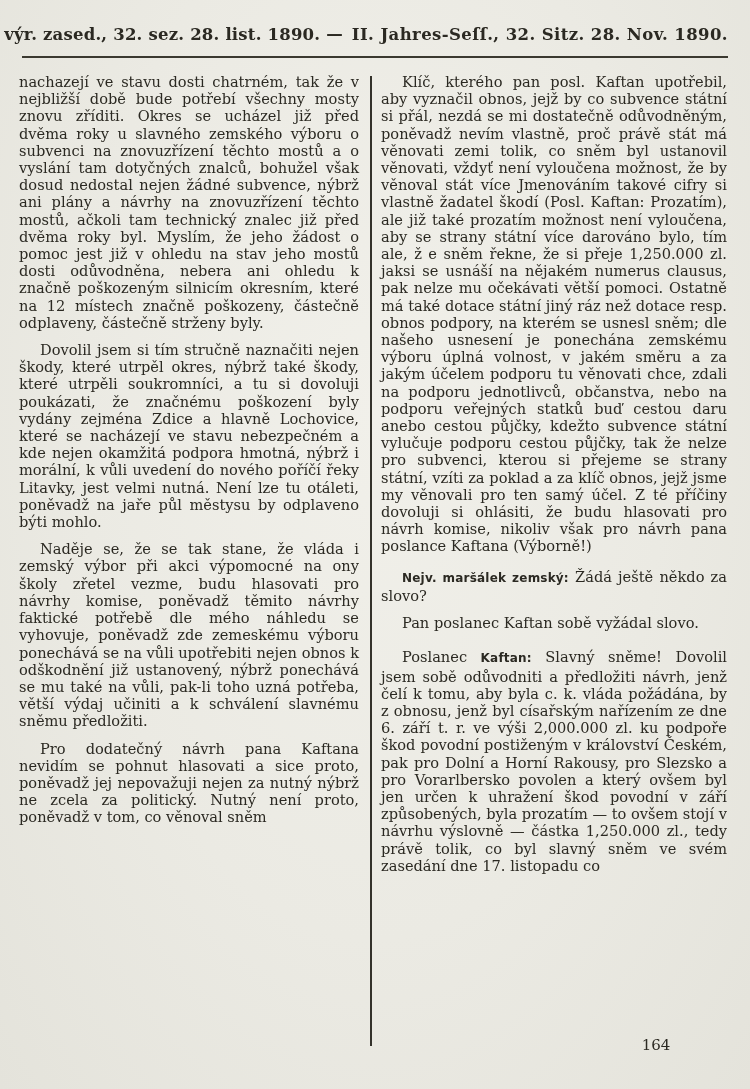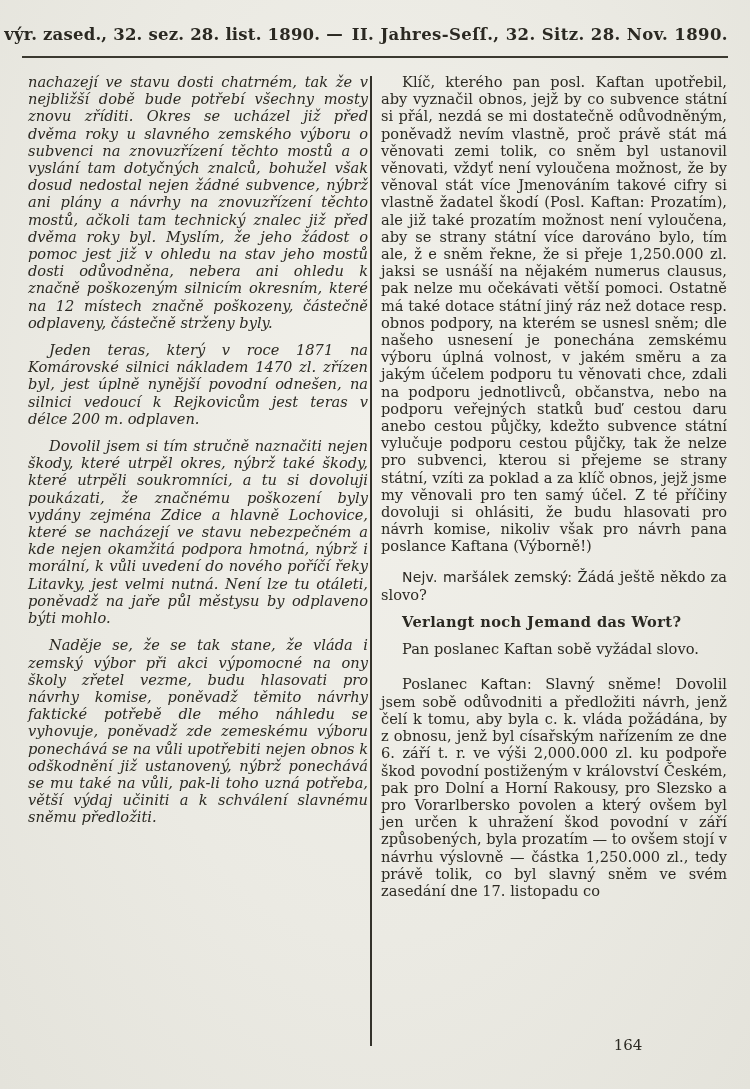--- a/index.html
+++ b/index.html
@@ -34,70 +34,69 @@
     top: 76px; left: 370px; width: 2px; height: 970px;
     background: #34322b;
   }
   .col {
     position: absolute;
     top: 73px;
     font-size: 14.6px;
     line-height: 17.2px;
     text-align: justify;
   }
-  .col-left  { left: 28px;  width: 340px; font-style: italic; }
+  .col-left  { left: 19px;  width: 340px; }
   .col-right { left: 381px; width: 346px; }
   .col p { margin: 0; }
   .col p + p { margin-top: 10px; }
   .indent { text-indent: 21px; }
   p.gap-before { margin-top: 13px !important; }
   p.gap-before-lg { margin-top: 17px !important; }
   .speaker-bold {
     font-family: "DejaVu Sans", sans-serif;
-    font-weight: normal;
-    font-size: 14px;
+    font-weight: bold;
+    font-size: 12px;
     letter-spacing: 0.2px;
   }
   .fraktur {
     font-weight: bold;
     letter-spacing: 0.4px;
   }
   .sheet-number {
     position: absolute;
-    top: 1036px; left: 596px; width: 64px;
+    top: 1036px; left: 624px; width: 64px;
     text-align: center;
     font-size: 15px;
   }
 </style>
 </head>
 <body>
 
 <header class="page-header">
   <span class="hdr-left">
     <span class="hdr-czech">II. výr. zased., 32. sez. 28. list. 1890. —</span>
     <span class="hdr-german">II. Jahres-Seſſ., 32. Sitz. 28. Nov. 1890.</span>
   </span>
 
 </header>
 
 <div class="header-rule"></div>
 <div class="column-divider"></div>
 
 <section class="col col-left">
   <p>nachazejí ve stavu dosti chatrném, tak že v nejbližší době bude potřebí všechny mosty znovu zříditi. Okres se ucházel již před dvěma roky u slavného zemského výboru o subvenci na znovuzřízení těchto mostů a o vyslání tam dotyčných znalců, bohužel však dosud nedostal nejen žádné subvence, nýbrž ani plány a návrhy na znovuzřízení těchto mostů, ačkoli tam technický znalec již před dvěma roky byl. Myslím, že jeho žádost o pomoc jest již v ohledu na stav jeho mostů dosti odůvodněna, nebera ani ohledu k značně poškozeným silnicím okresním, které na 12 místech značně poškozeny, částečně odplaveny, částečně strženy byly.</p>
-  <p class="indent">Jeden teras, který v roce 1871 na Komárovské silnici nákladem 1470 zl. zřízen byl, jest úplně nynější povodní odnešen, na silnici vedoucí k Rejkovicům jest teras v délce 200 m. odplaven.</p>
   <p class="indent">Dovolil jsem si tím stručně naznačiti nejen škody, které utrpěl okres, nýbrž také škody, které utrpěli soukromníci, a tu si dovoluji poukázati, že značnému poškození byly vydány zejména Zdice a hlavně Lochovice, které se nacházejí ve stavu nebezpečném a kde nejen okamžitá podpora hmotná, nýbrž i morální, k vůli uvedení do nového poříčí řeky Litavky, jest velmi nutná. Není lze tu otáleti, poněvadž na jaře půl městysu by odplaveno býti mohlo.</p>
   <p class="indent">Naděje se, že se tak stane, že vláda i zemský výbor při akci výpomocné na ony školy zřetel vezme, budu hlasovati pro návrhy komise, poněvadž těmito návrhy faktické potřebě dle mého náhledu se vyhovuje, poněvadž zde zemeskému výboru ponechává se na vůli upotřebiti nejen obnos k odškodnění již ustanovený, nýbrž ponechává se mu také na vůli, pak-li toho uzná potřeba, větší výdaj učiniti a k schválení slavnému sněmu předložiti.</p>
+  <p class="indent">Pro dodatečný návrh pana Kaftana nevidím se pohnut hlasovati a sice proto, poněvadž jej nepovažuji nejen za nutný nýbrž ne zcela za politický. Nutný není proto, poněvadž v tom, co věnoval sněm</p>
 </section>
 
 <section class="col col-right">
   <p class="indent">Klíč, kterého pan posl. Kaftan upotřebil, aby vyznačil obnos, jejž by co subvence státní si přál, nezdá se mi dostatečně odůvodněným, poněvadž nevím vlastně, proč právě stát má věnovati zemi tolik, co sněm byl ustanovil věnovati, vždyť není vyloučena možnost, že by věnoval stát více Jmenováním takové cifry si vlastně žadatel škodí (Posl. Kaftan: Prozatím), ale již také prozatím možnost není vyloučena, aby se strany státní více darováno bylo, tím ale, ž e sněm řekne, že si přeje 1,250.000 zl. jaksi se usnáší na nějakém numerus clausus, pak nelze mu očekávati větší pomoci. Ostatně má také dotace státní jiný ráz než dotace resp. obnos podpory, na kterém se usnesl sněm; dle našeho usnesení je ponechána zemskému výboru úplná volnost, v jakém směru a za jakým účelem podporu tu věnovati chce, zdali na podporu jednotlivců, občanstva, nebo na podporu veřejných statků buď cestou daru anebo cestou půjčky, kdežto subvence státní vylučuje podporu cestou půjčky, tak že nelze pro subvenci, kterou si přejeme se strany státní, vzíti za poklad a za klíč obnos, jejž jsme my věnovali pro ten samý účel. Z té příčiny dovoluji si ohlásiti, že budu hlasovati pro návrh komise, nikoliv však pro návrh pana poslance Kaftana (Výborně!)</p>
   <p class="indent gap-before">
     <span class="speaker-bold">Nejv. maršálek zemský:</span><span> Žádá ještě někdo za slovo?</span>
   </p>
-  <p class="indent fraktur">Verlangt noch Jemand das Wort?</p>
   <p class="indent">Pan poslanec Kaftan sobě vyžádal slovo.</p>
   <p class="indent gap-before-lg">
     <span>Poslanec </span><span class="speaker-bold">Kaftan:</span><span> Slavný sněme! Dovolil jsem sobě odůvodniti a předložiti návrh, jenž čelí k tomu, aby byla c. k. vláda požádána, by z obnosu, jenž byl císařským nařízením ze dne 6. září t. r. ve výši 2,000.000 zl. ku podpoře škod povodní postiženým v království Českém, pak pro Dolní a Horní Rakousy, pro Slezsko a pro Vorarlbersko povolen a který ovšem byl jen určen k uhražení škod povodní v září způsobených, byla prozatím — to ovšem stojí v návrhu výslovně — částka 1,250.000 zl., tedy právě tolik, co byl slavný sněm ve svém zasedání dne 17. listopadu co</span>
   </p>
 </section>
 
 <div class="sheet-number">164</div>
 
 </body></html>

